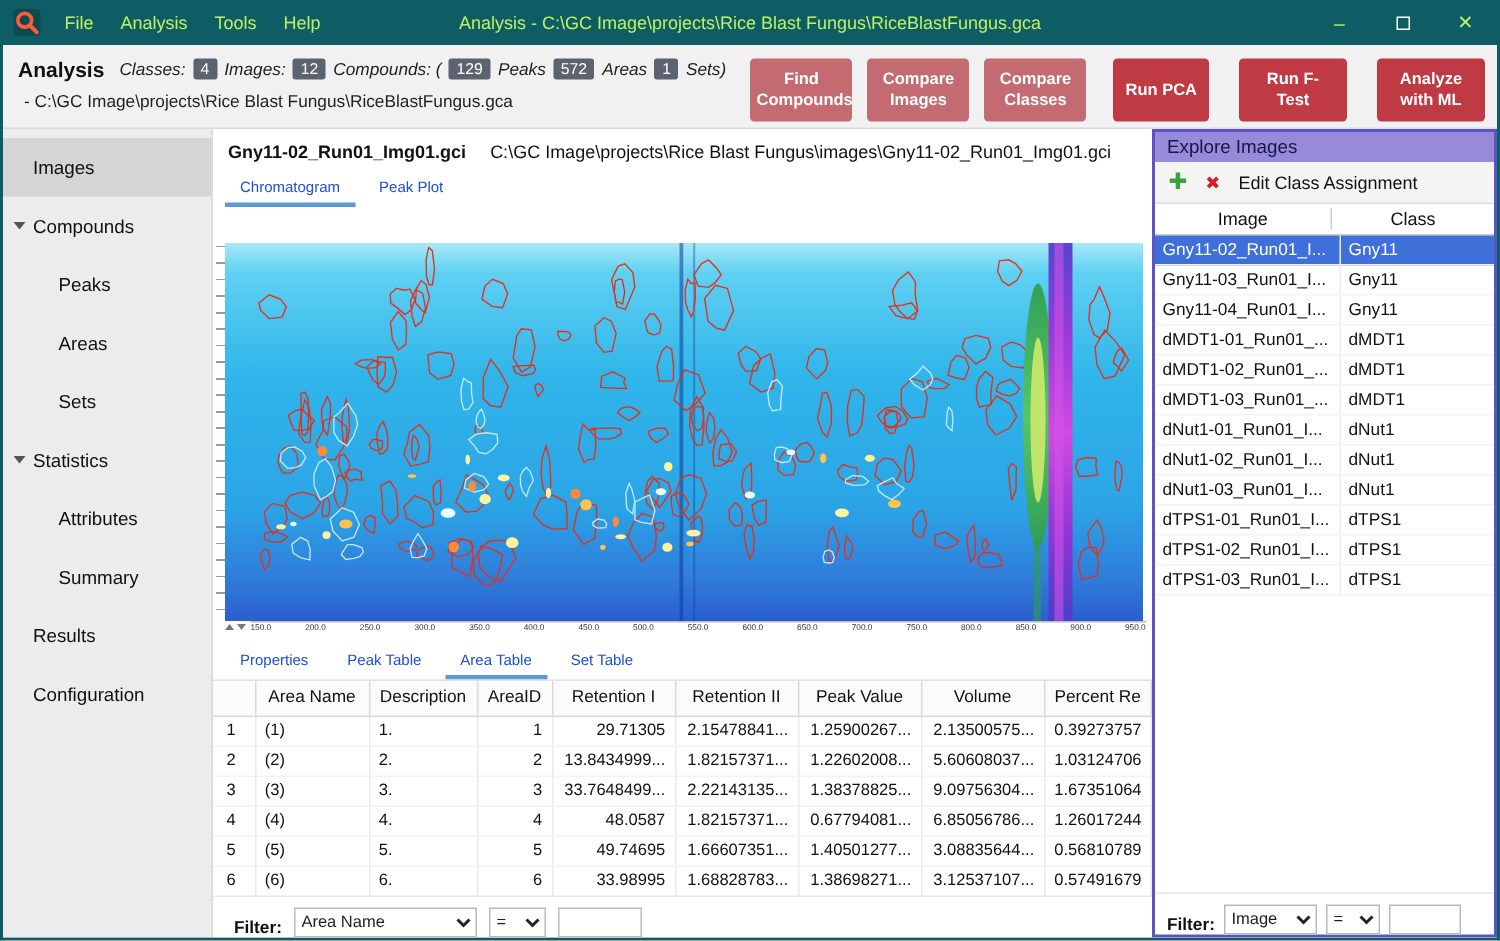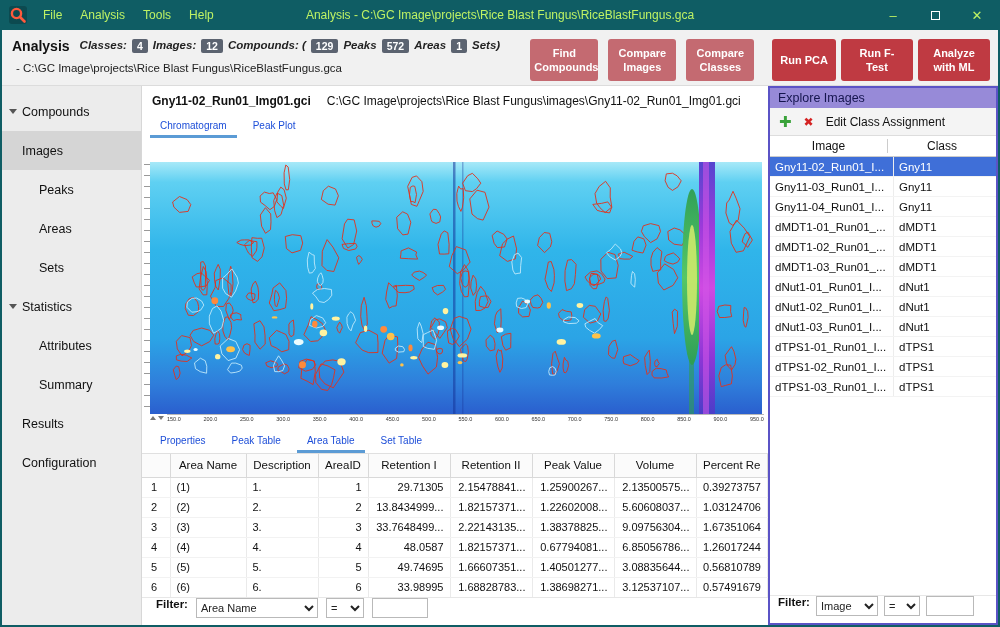--- a/index.html
+++ b/index.html
@@ -13,26 +13,26 @@
   .tb-title{position:absolute;left:0;right:0;text-align:center;font-size:12px;pointer-events:none;white-space:nowrap}
   .win-controls{margin-left:auto;display:flex;height:100%;z-index:2}
   .win-btn{width:42px;display:flex;align-items:center;justify-content:center;font-size:13px;cursor:default}
   .maxbox{width:9px;height:9px;border:1px solid #fff;display:inline-block}
 
   
   .header{flex:0 0 56px;background:var(--header-bg,#f1f1f1);display:flex;border-bottom:1px solid #dcdcdc;padding:4px 8px 4px 10px}
   .header-left{flex:1;min-width:0}
   .hrow1{display:flex;align-items:center;height:24px;gap:10px}
   .app-title{font-size:14px;font-weight:700;color:#111}
-  .stats{display:flex;align-items:flex-start;gap:5px;font-size:11.5px;font-style:italic;font-weight:700;color:#222;white-space:nowrap}
+  .stats{display:flex;align-items:flex-end;gap:5px;font-size:11.5px;font-style:italic;font-weight:400;color:#222;white-space:nowrap}
   .badge{background:var(--badge,#5b6370);color:#fff;font-style:normal;font-size:10.5px;padding:1px 5px;border-radius:2px}
   .hrow2{font-size:11.5px;color:#222;padding-left:4px;margin-top:4px;white-space:nowrap}
   .header-buttons{display:flex;align-items:flex-end}
   .hgrp{display:flex;gap:10px}
-  .hgrp.red{margin-left:18px;gap:5px}
+  .hgrp.red{margin-left:18px;gap:20px}
   .hbtn{border:none;color:#fff;font-weight:700;font-size:11px;width:68px;height:42px;border-radius:3px;line-height:1.3;cursor:pointer;padding:2px 4px}
   .hbtn.rose{background:var(--rose,#c46a71)}
   .hgrp.red .hbtn{background:var(--red,#bf3a42);width:auto;min-width:56px;padding:2px 8px;max-width:72px}
 
   
   .content{flex:1;display:flex;min-height:0}
   .sidebar{flex:0 0 140px;background:#ececec;border-right:1px solid #d7d7d7;padding-top:6px}
   .side-item{height:39px;display:flex;align-items:center;font-size:12.5px;color:#111;padding-left:20px;position:relative;cursor:pointer}
   .side-item.selected{background:var(--sidebar-selected,#d5d5d5)}
   .side-item.ind1{padding-left:37px}
@@ -56,21 +56,21 @@
   .ticks{flex:1;display:flex;justify-content:space-between;font-size:5.5px;color:#333;border-top:1px solid #b9b9b9;padding-top:1px}
 
   .tablewrap{flex:1;overflow:hidden;border-top:1px solid #e0e0e0}
   table{border-collapse:collapse;table-layout:fixed;width:100%}
   th{font-size:11.5px;font-weight:400;color:#111;background:#fbfbfb;border:1px solid #d9d9d9;border-top:none;height:23px;white-space:nowrap;overflow:hidden;text-align:center}
   th:first-child{border-left:none}
   td{font-size:11px;color:#111;height:20px;border-right:1px solid #eaeaea;border-bottom:1px solid #f2f2f2;padding:0 6px;white-space:nowrap;overflow:hidden}
   td.num{text-align:right}
   td.rowno{padding-left:9px}
 
-  .filterbar{flex:0 0 28px;display:flex;align-items:flex-start;gap:8px;padding-left:14px;border-top:1px solid #e7e7e7}
+  .filterbar{flex:0 0 28px;display:flex;align-items:flex-end;gap:8px;padding-left:14px;border-top:1px solid #e7e7e7}
   .flabel{font-size:11.5px;font-weight:700;color:#111}
   .filterbar select{font-size:11px;height:20px;border:1px solid #b9b9b9;background:#fff;color:#222}
   .filterbar input{width:56px;height:20px;border:1px solid #b9b9b9;font-size:11px;padding:0 3px}
 
   
   .explore{flex:0 0 230px;border:2px solid var(--purple-border,#5b53c6);display:flex;flex-direction:column;background:#fff}
   .ex-head{background:var(--purple,#978ad8);color:#15154e;font-weight:400;font-size:12.5px;padding:3px 8px;flex:0 0 auto}
   .ex-toolbar{display:flex;align-items:center;gap:12px;padding:0 9px;background:#f4f4f4;border-bottom:1px solid #ddd;flex:0 0 28px}
   .ic-plus{color:#3aa23a;font-size:15px;font-weight:700;cursor:pointer;line-height:1}
   .ic-x{color:#d42222;font-size:12px;font-weight:700;cursor:pointer;line-height:1}
@@ -145,26 +145,26 @@
           <button class="hbtn">Run PCA</button>
           <button class="hbtn">Run F-Test</button>
           <button class="hbtn">Analyze with ML</button>
         </div>
     </div>
   </div>
 
   <div class="content">
 
     <aside class="sidebar">
+        <div class="side-item selected">
+          <span>Images</span>
+        </div>
         <div class="side-item">
           <span class="chev"></span>
           <span>Compounds</span>
-        </div>
-        <div class="side-item selected">
-          <span>Images</span>
         </div>
         <div class="side-item ind1">
           <span>Peaks</span>
         </div>
         <div class="side-item ind1">
           <span>Areas</span>
         </div>
         <div class="side-item ind1">
           <span>Sets</span>
         </div>

